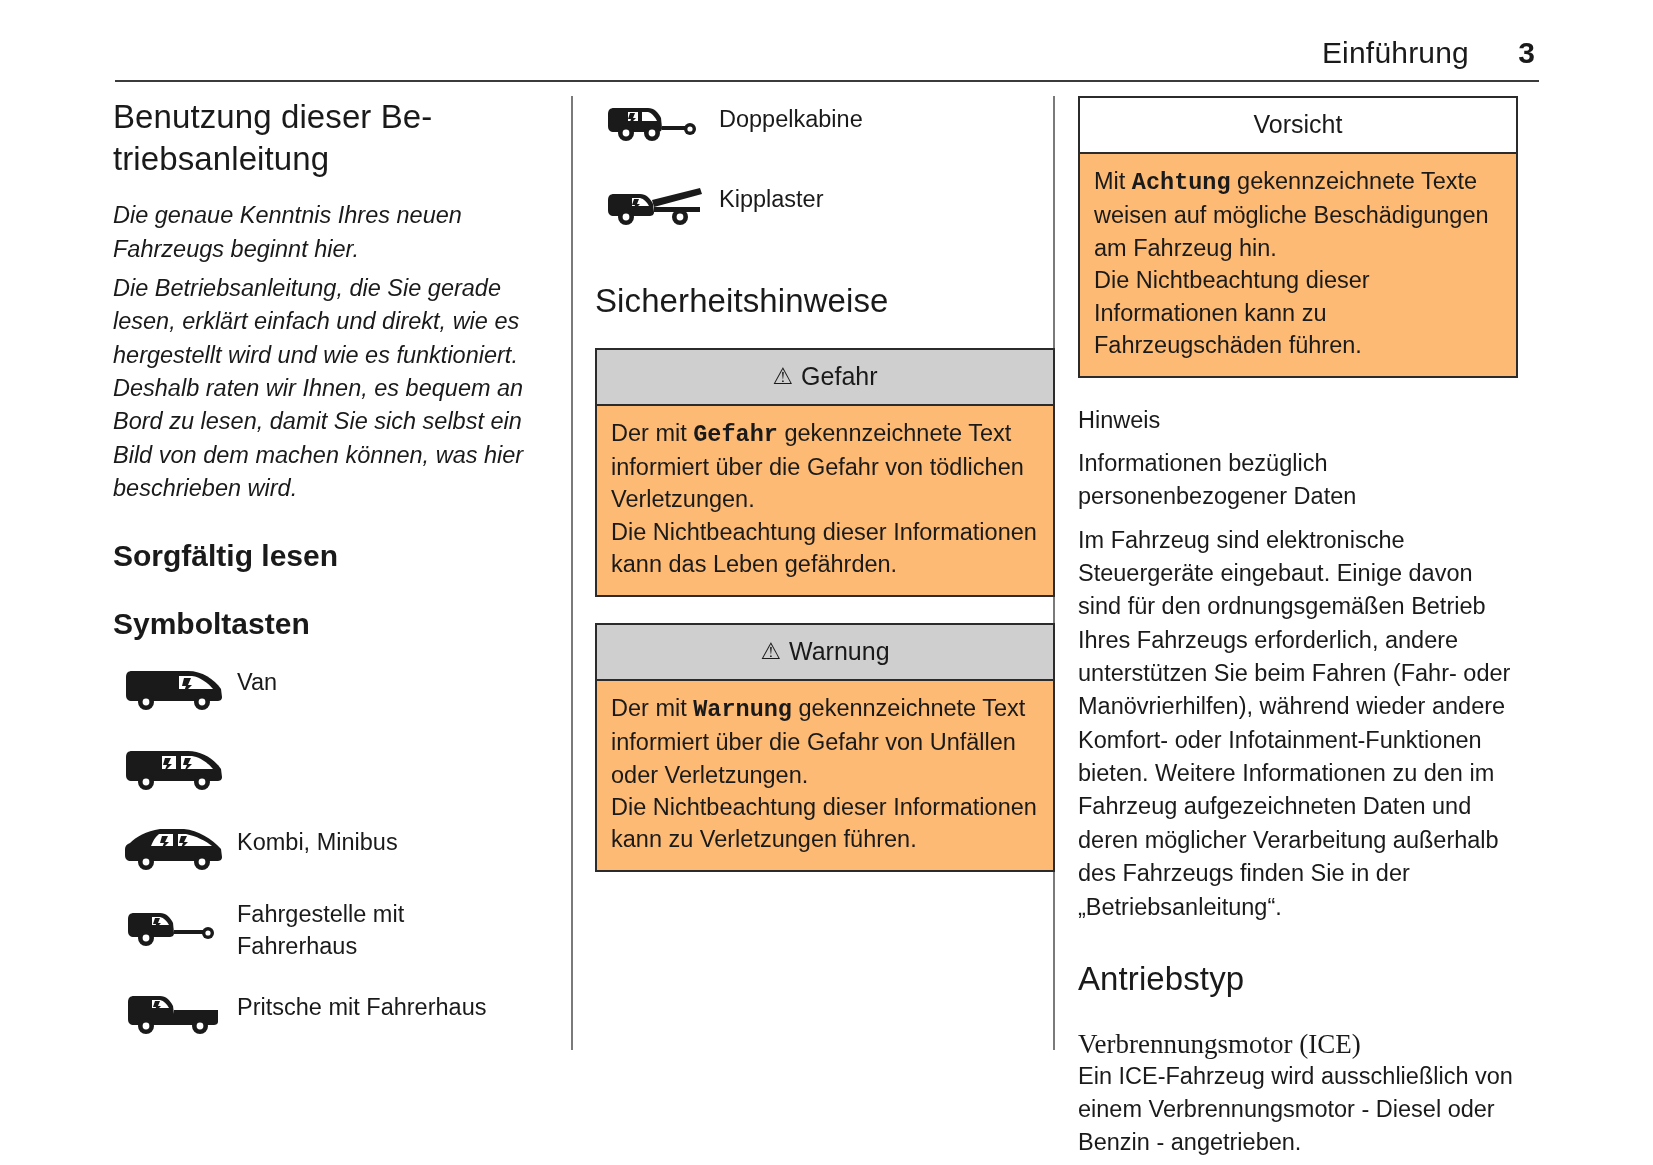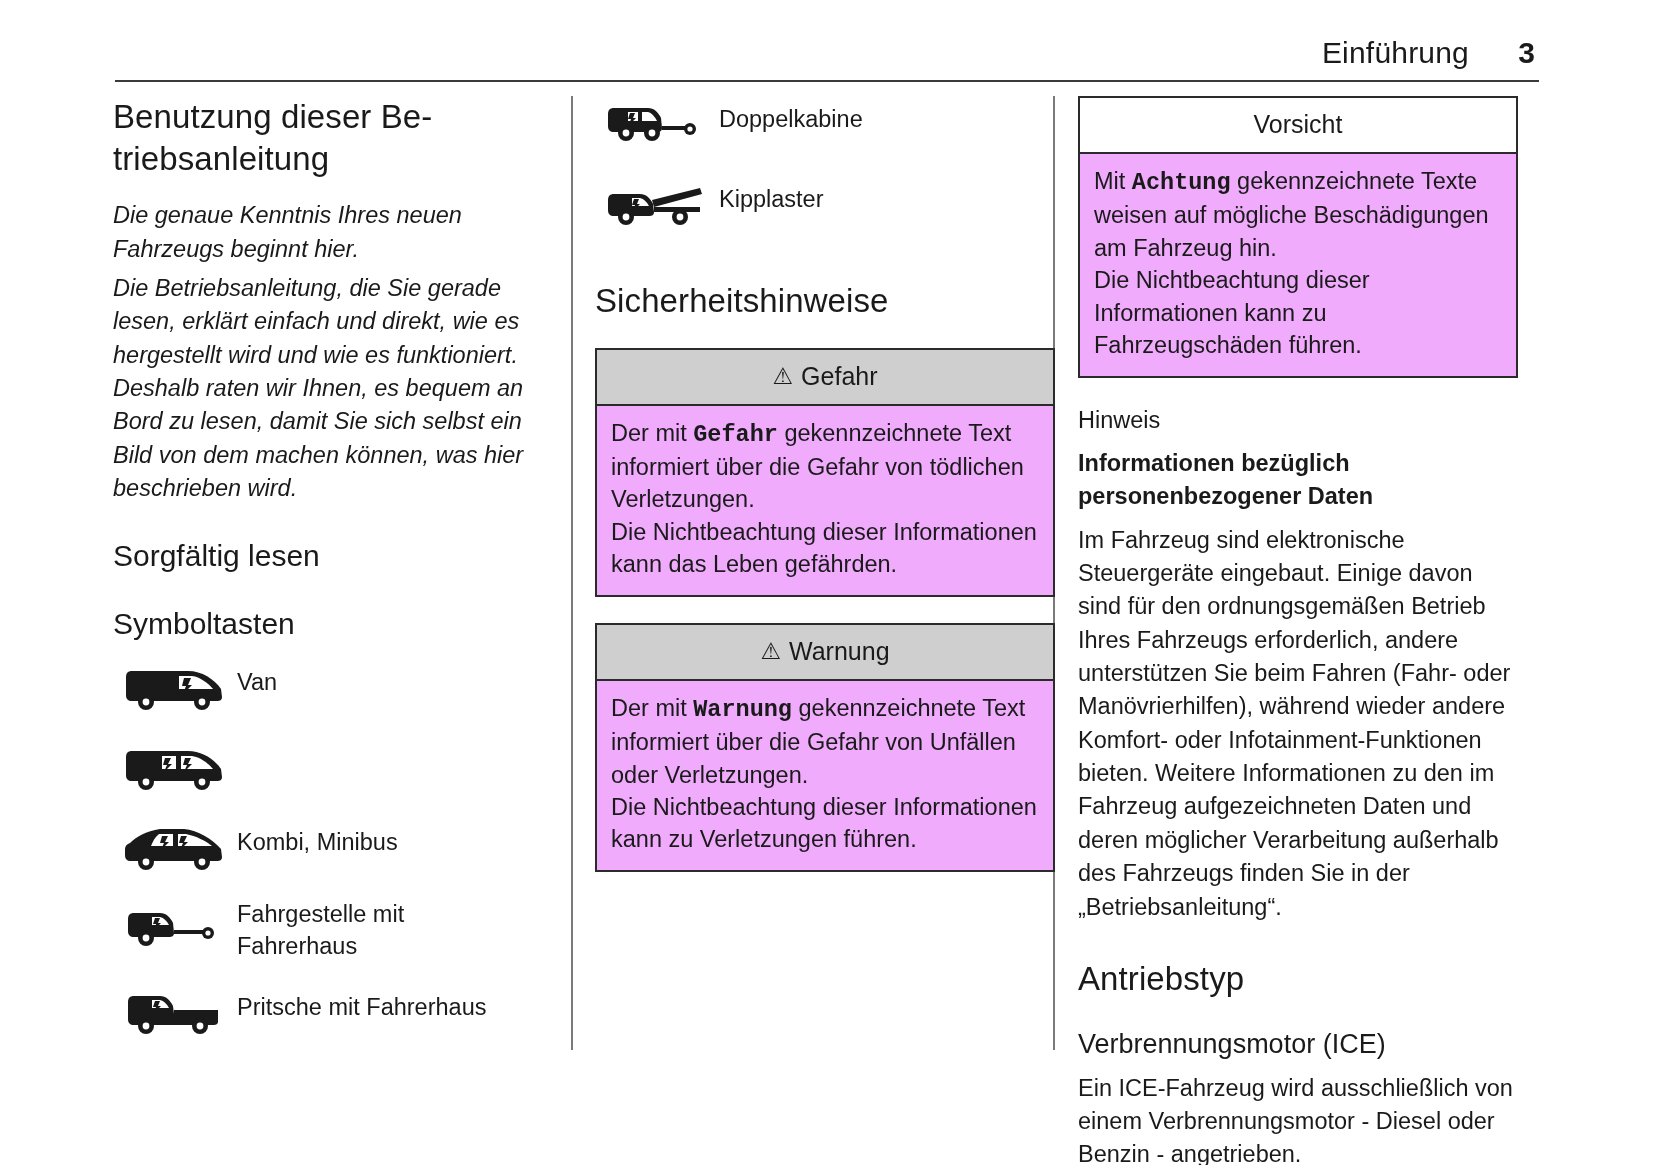--- a/index.html
+++ b/index.html
@@ -72,21 +72,21 @@
 
   h1.sec {
     font-size: 33px;
     font-weight: 400;
     line-height: 1.26;
     margin: 0 0 20px 0;
     letter-spacing: 0.1px;
   }
   h2.sub {
     font-size: 30px;
-    font-weight: 400;
+    font-weight: 700;
     margin: 34px 0 16px 0;
   }
   h3.sub2 {
     font-size: 27px;
     font-weight: 400;
     margin: 26px 0 10px 0;
   }
   p.italic {
     font-style: italic;
     font-size: 23.5px;
@@ -121,21 +121,21 @@
     font-size: 23.5px;
     line-height: 1.34;
     padding-top: 8px;
   }
   .sym-row.tall .sym-label { padding-top: 0px; }
 
   
   .notice {
     border: 2px solid #2b2b2b;
     margin-bottom: 26px;
-    background: #f0abfc;
+    background: #fdba74;
   }
   .notice-head {
     background: #cfcfcf;
     border-bottom: 2px solid #2b2b2b;
     text-align: center;
     font-size: 25px;
     padding: 12px 0 13px 0;
   }
   .notice-head .warn-tri {
     margin-right: 8px;
@@ -338,23 +338,23 @@
       <div class="notice-head">
         <span>Vorsicht</span>
       </div>
       <div class="notice-body">
         <p>Mit <b class="inl">Achtung</b> gekennzeichnete Texte weisen auf mögliche Beschädigungen am Fahrzeug hin.</p>
         <p>Die Nichtbeachtung dieser Informationen kann zu Fahrzeugschäden führen.</p>
       </div>
     </div>
 
     <p class="body nowrap-note">Hinweis</p>
-    <p class="body" style="font-weight:bold; ">Informationen bezüglich<br>personenbezogener Daten</p>
+    <p class="body" style="font-weight:normal; ">Informationen bezüglich<br>personenbezogener Daten</p>
 
     <p class="body">Im Fahrzeug sind elektronische Steuergeräte eingebaut. Einige davon sind für den ordnungsgemäßen Betrieb Ihres Fahrzeugs erforderlich, andere unterstützen Sie beim Fahren (Fahr- oder Manövrierhilfen), während wieder andere Komfort- oder Infotainment-Funktionen bieten. Weitere Informationen zu den im Fahrzeug aufgezeichneten Daten und deren möglicher Verarbeitung außerhalb des Fahrzeugs finden Sie in der „Betriebsanleitung“.</p>
 
     <h1 class="sec" style="margin-top:34px; margin-bottom:29px;">Antriebstyp</h1>
-    <h3 class="sub2" style="margin-top:0; margin-bottom:12px;">Verbrennungsmotor (ICE)</h3>
+    <h3 class="sub2" style="margin-top:0; margin-bottom:0;font-family:Liberation Serif, serif;">Verbrennungsmotor (ICE)</h3>
     <p class="body">Ein ICE-Fahrzeug wird ausschließlich von einem Verbrennungsmotor - Diesel oder Benzin - angetrieben.</p>
 
   </div>
 
 </div>
 
 </body></html>

